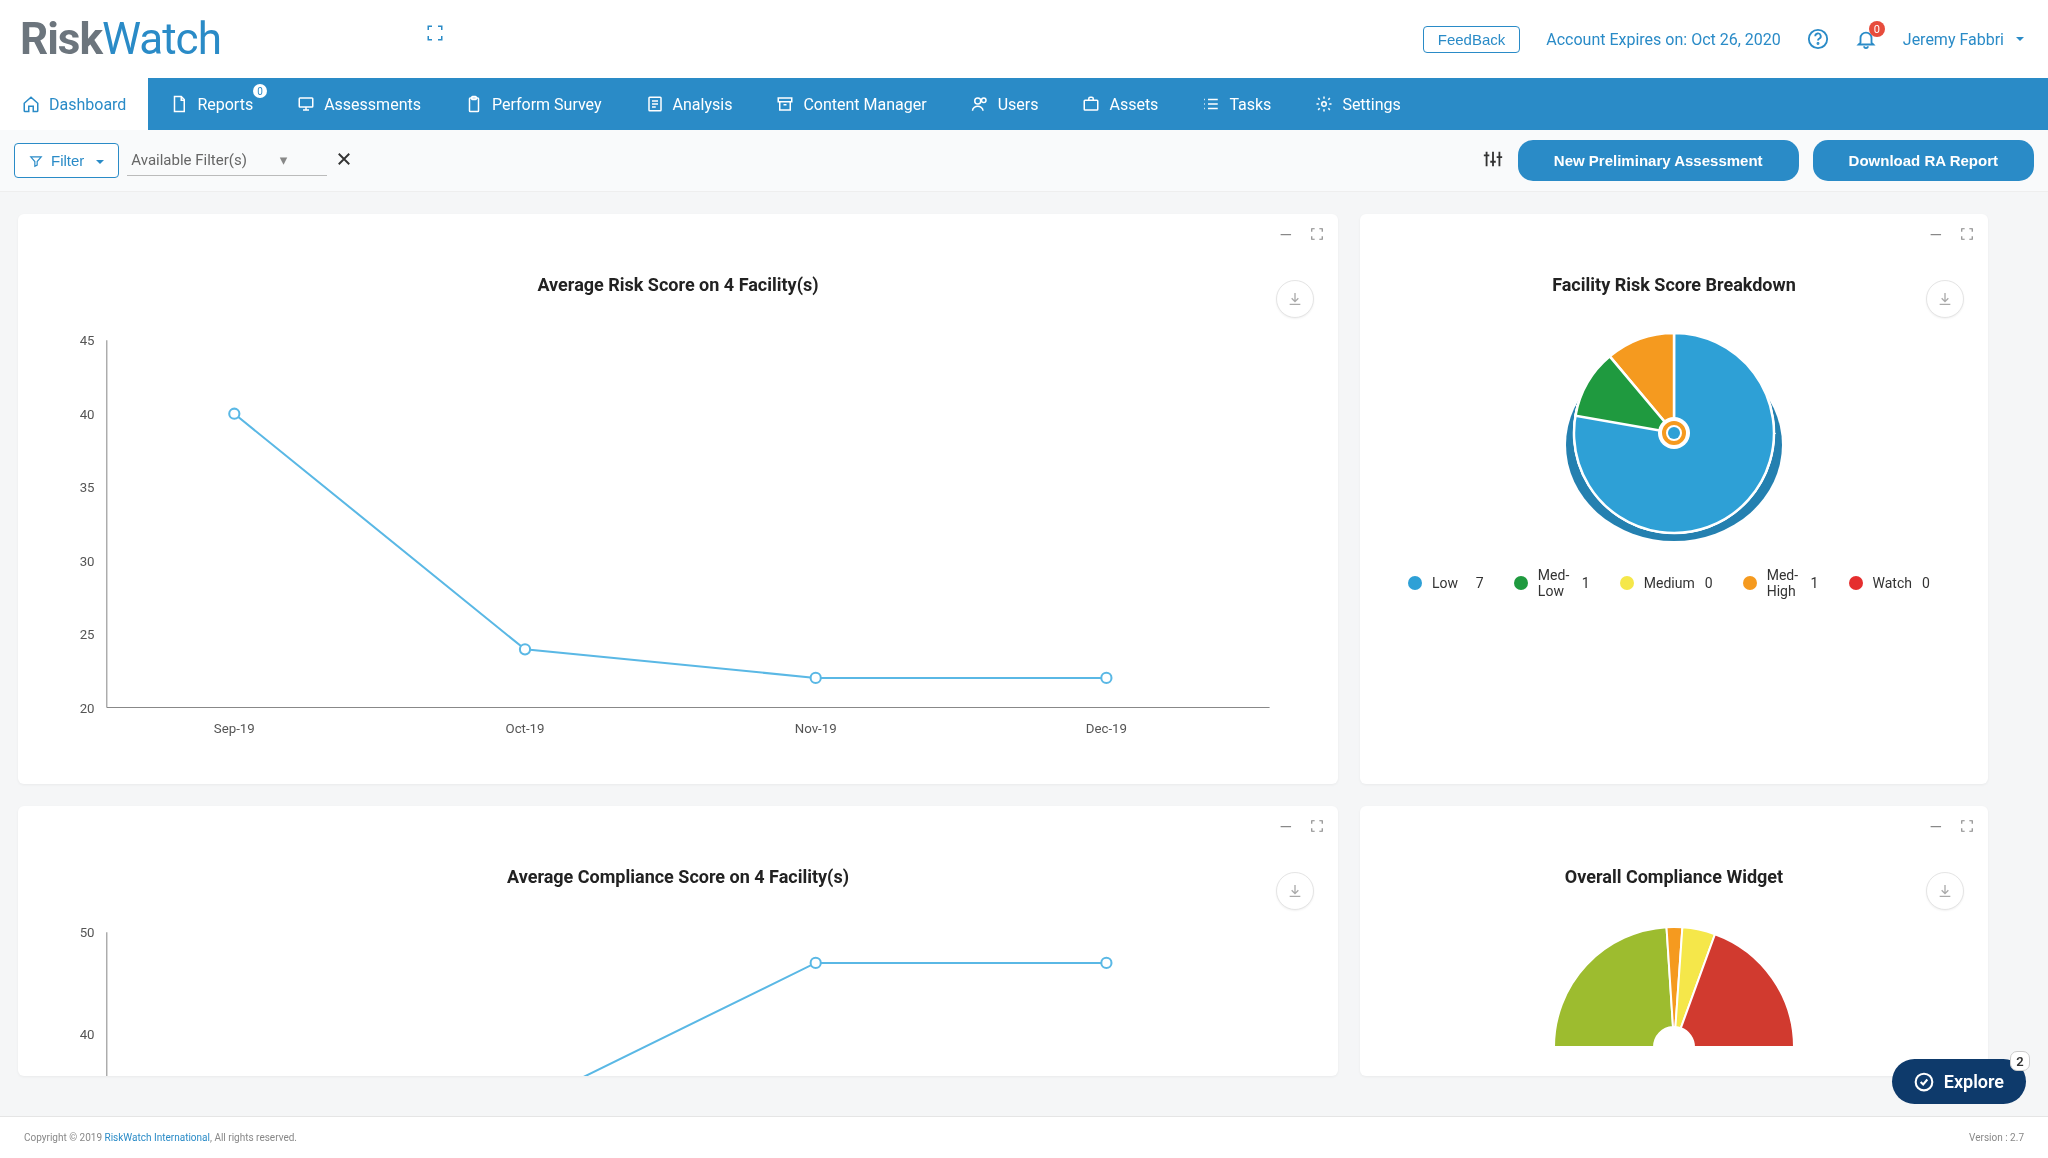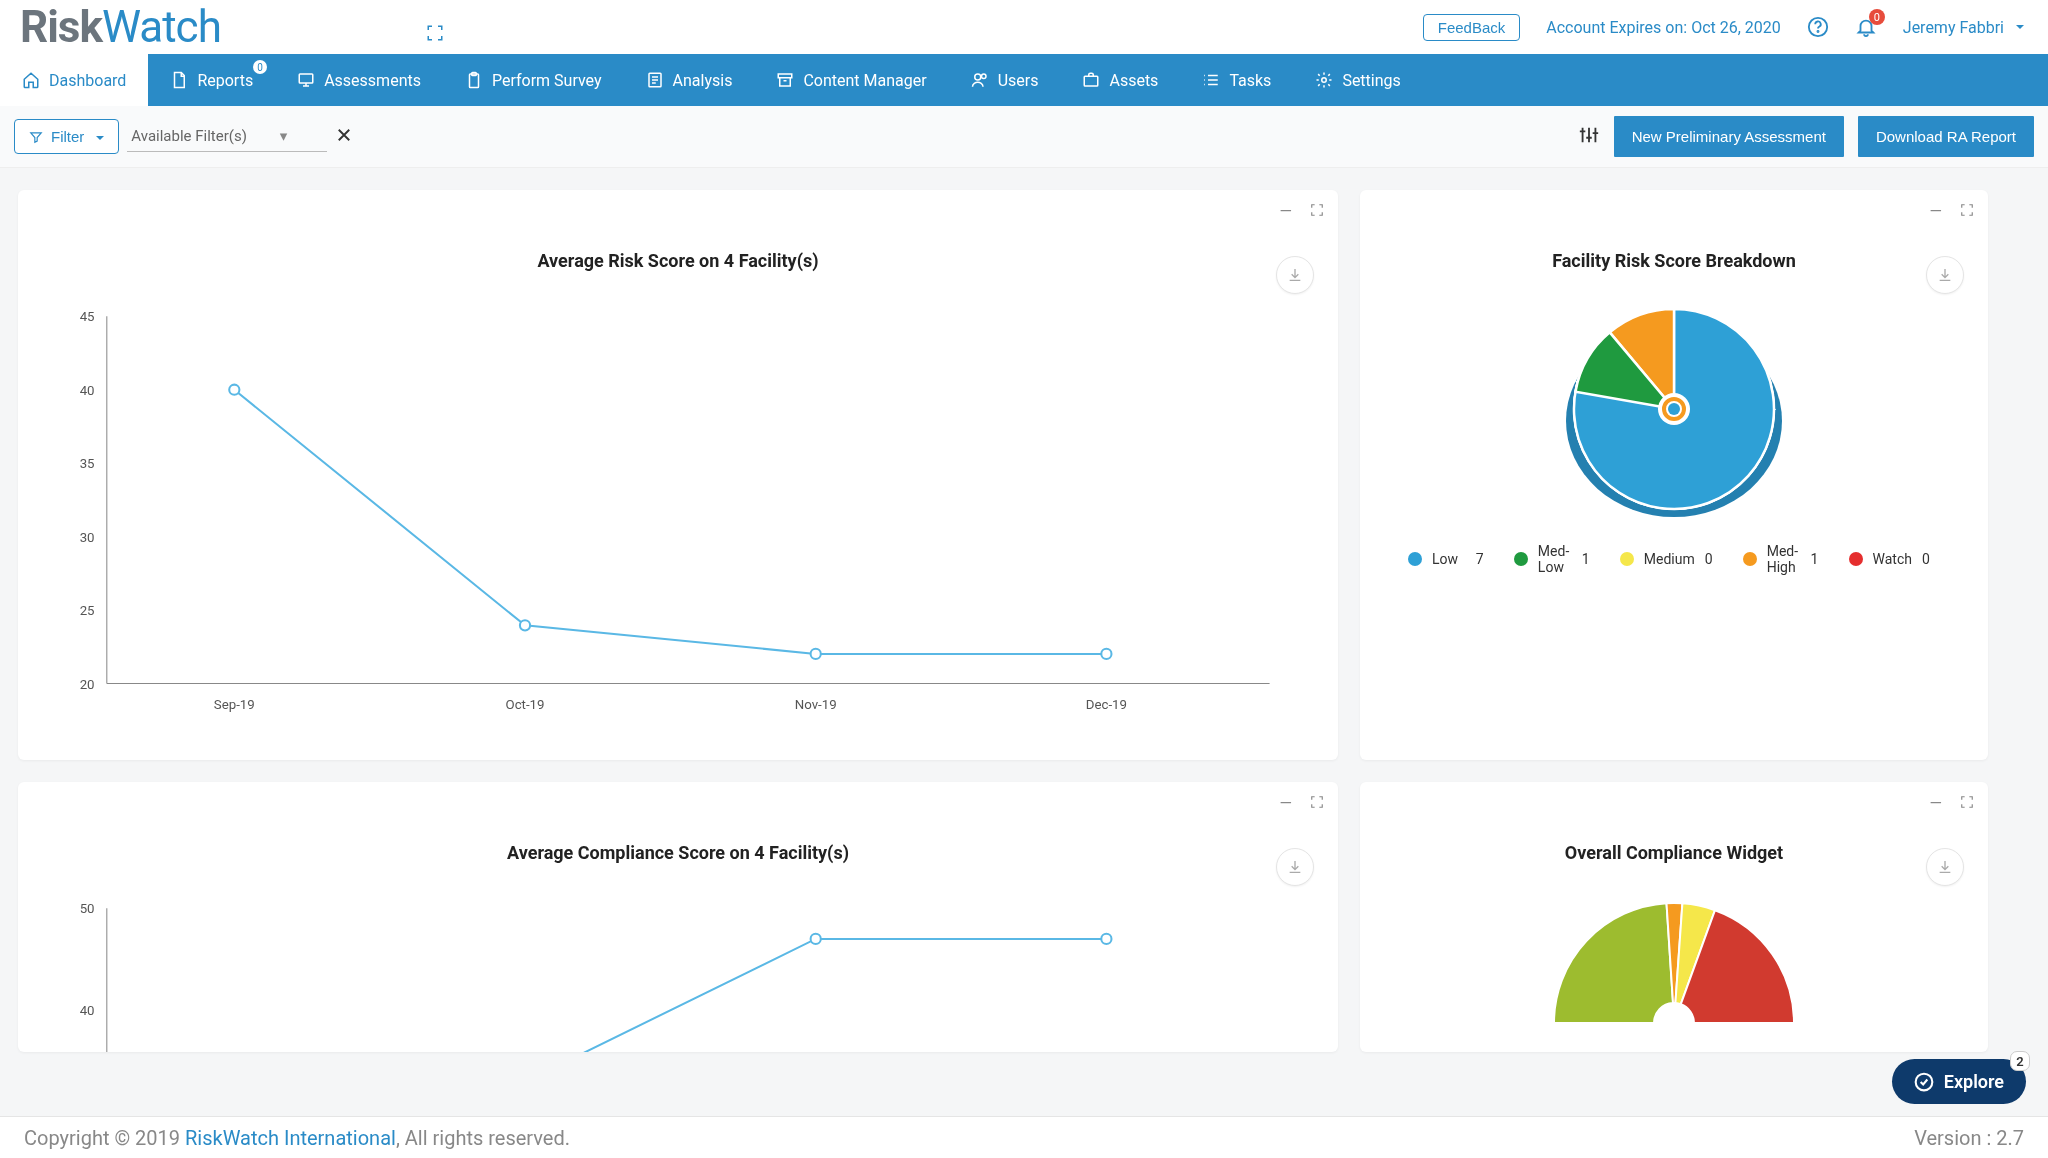--- a/index.html
+++ b/index.html
@@ -1,20 +1,20 @@
 <!DOCTYPE html>
 <html><head>
 <meta charset="utf-8">
 <style>
 * { margin: 0; padding: 0; box-sizing: border-box; }
 body { font-family: -apple-system, BlinkMacSystemFont, "Segoe UI", Roboto, Arial, sans-serif; background: #f5f6f7; color: #333; overflow-x: hidden; }
 .app { width: 2048px; height: 1158px; position: relative; background: #fff; }
 
 
-.header { height: 54px; display: flex; align-items: center; padding: 0 24px 0 20px; background: #fff; justify-content: space-between; }
+.header { height: 78px; display: flex; align-items: center; padding: 0 24px 0 20px; background: #fff; justify-content: space-between; }
 .logo { display: flex; align-items: center; font-weight: 700; font-size: 44px; letter-spacing: -1px; line-height: 1; }
 .logo .risk { color: #6c757d; }
 .logo .watch { color: #2a8bc7; font-weight: 400; }
 .header-right { display: flex; align-items: center; gap: 26px; }
 .btn-feedback { border: 1px solid #2a8bc7; color: #2a8bc7; padding: 4px 14px; font-size: 15px; border-radius: 4px; background: #fff; cursor: pointer; }
 .acct-expires { color: #2a8bc7; font-size: 16px; }
 .icon-btn { background: none; border: none; color: #2a8bc7; cursor: pointer; display: flex; align-items: center; position: relative; width: 22px; height: 22px; }
 .notif-badge { position: absolute; top: -7px; right: -8px; background: #e74c3c; color: #fff; font-size: 11px; min-width: 16px; height: 16px; border-radius: 8px; display: flex; align-items: center; justify-content: center; padding: 0 3px; }
 .user-menu { color: #2a8bc7; font-size: 16px; display: flex; align-items: center; gap: 8px; cursor: pointer; }
 .fullscreen-top { position: absolute; left: 426px; top: 22px; color: #2a8bc7; }
@@ -27,21 +27,21 @@
 .nav-sup { position: absolute; top: 6px; right: 8px; background: #fff; color: #2a8bc7; border-radius: 50%; width: 14px; height: 14px; font-size: 10px; display: flex; align-items: center; justify-content: center; }
 
 
 .filter-bar { height: 62px; background: #f9fafb; display: flex; align-items: center; padding: 0 14px; justify-content: space-between; border-bottom: 1px solid #eee; }
 .filter-left { display: flex; align-items: center; gap: 8px; }
 .btn-filter { border: 1px solid #2a8bc7; color: #2a8bc7; background: #fff; padding: 8px 14px; border-radius: 4px; font-size: 15px; display: flex; align-items: center; gap: 8px; cursor: pointer; }
 .avail-filters { color: #666; font-size: 15px; border: none; border-bottom: 1px solid #bbb; background: transparent; padding: 6px 40px 6px 4px; cursor: pointer; position: relative; display: flex; align-items: center; min-width: 200px; justify-content: space-between; }
 .close-x { color: #333; font-size: 22px; cursor: pointer; }
 .filter-right { display: flex; align-items: center; gap: 14px; }
 .adj-btn { background: none; border: none; cursor: pointer; color: #333; }
-.btn-primary { background: #2a8bc7; color: #fff; border: none; padding: 12px 18px; font-size: 15px; border-radius: 1px; cursor: pointer; font-weight: 400; }
+.btn-primary { background: #2a8bc7; color: #fff; border: none; padding: 12px 36px; font-size: 15px; border-radius: 15px; cursor: pointer; font-weight: 700; }
 
 
 .content { padding: 22px 18px 90px 18px; display: grid; grid-template-columns: 1320px 628px; gap: 22px; background: #f5f6f7; }
 .card { background: #fff; border-radius: 6px; box-shadow: 0 1px 3px rgba(0,0,0,0.05); position: relative; padding: 12px 18px 18px 18px; }
 .card-ctrls { position: absolute; top: 12px; right: 14px; display: flex; gap: 18px; align-items: center; }
 .card-ctrls .ctrl { color: #888; cursor: pointer; }
 .card-title { text-align: center; font-weight: 700; font-size: 18px; margin-top: 48px; color: #222; }
 .download-circ { width: 38px; height: 38px; border-radius: 50%; background: #fff; border: 1px solid #e5e5e5; display: flex; align-items: center; justify-content: center; color: #aaa; cursor: pointer; position: absolute; right: 24px; top: 66px; box-shadow: 0 1px 2px rgba(0,0,0,0.06); }
 
 
@@ -57,21 +57,21 @@
 .legend { display: grid; grid-template-columns: repeat(5, 1fr); gap: 12px 20px; width: 100%; padding: 0 30px; margin-top: 24px; }
 .legend-item { display: flex; align-items: center; gap: 10px; font-size: 14px; }
 .legend-swatch { width: 14px; height: 14px; border-radius: 50%; }
 .legend-label { flex: 1; color: #333; }
 .legend-count { color: #333; min-width: 18px; }
 
 .card.tall { height: 570px; }
 .card.short { height: 270px; overflow: hidden; }
 
 
-.footer { position: absolute; bottom: 0; left: 0; right: 0; height: 42px; background: #fff; border-top: 1px solid #e5e5e5; display: flex; align-items: center; justify-content: space-between; padding: 8px 24px; font-size: 20px; color: #888; }
+.footer { position: absolute; bottom: 0; left: 0; right: 0; height: 42px; background: #fff; border-top: 1px solid #e5e5e5; display: flex; align-items: center; justify-content: space-between; padding: 8px 24px; font-size: 10px; color: #888; }
 .footer a { color: #2a8bc7; text-decoration: none; }
 
 
 .explore { position: absolute; right: 22px; bottom: 54px; background: #0e3a6b; color: #fff; border-radius: 28px; padding: 12px 22px; font-size: 18px; font-weight: 600; display: flex; align-items: center; gap: 10px; cursor: pointer; }
 .explore-badge { position: absolute; top: -8px; right: -4px; background: #fff; border: 1px solid #ccc; color: #333; border-radius: 7px; font-size: 13px; min-width: 20px; height: 20px; display: flex; align-items: center; justify-content: center; font-weight: 600; }
 
 
 .gauge-svg { display: block; margin: 30px auto 0 auto; }
 
 svg { overflow: visible; }

